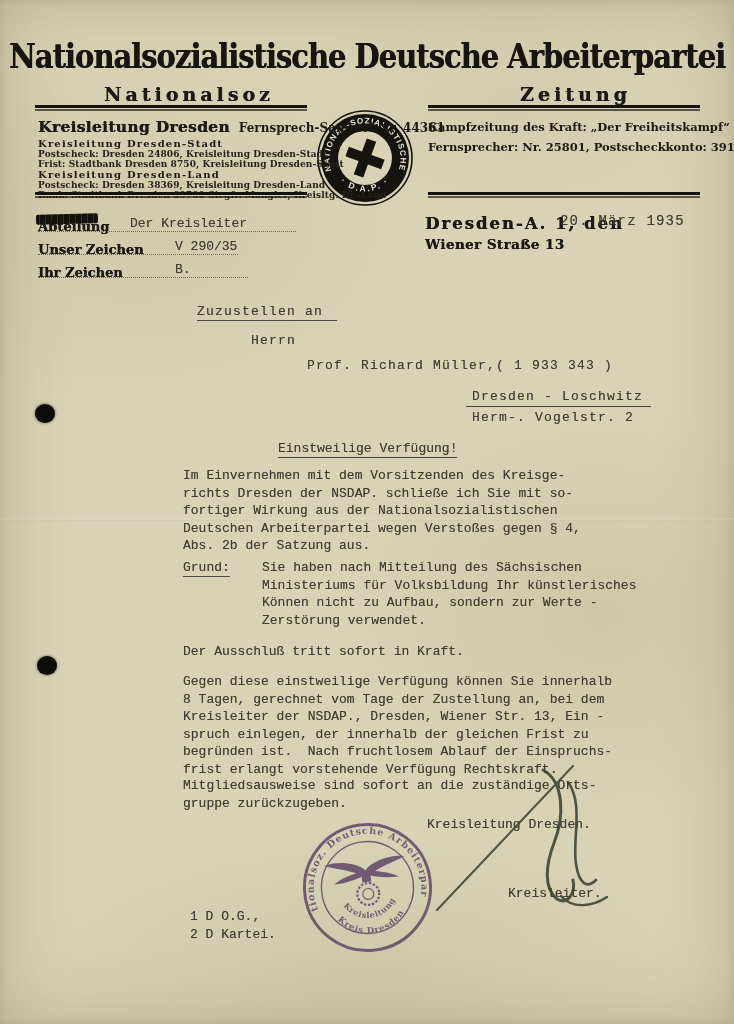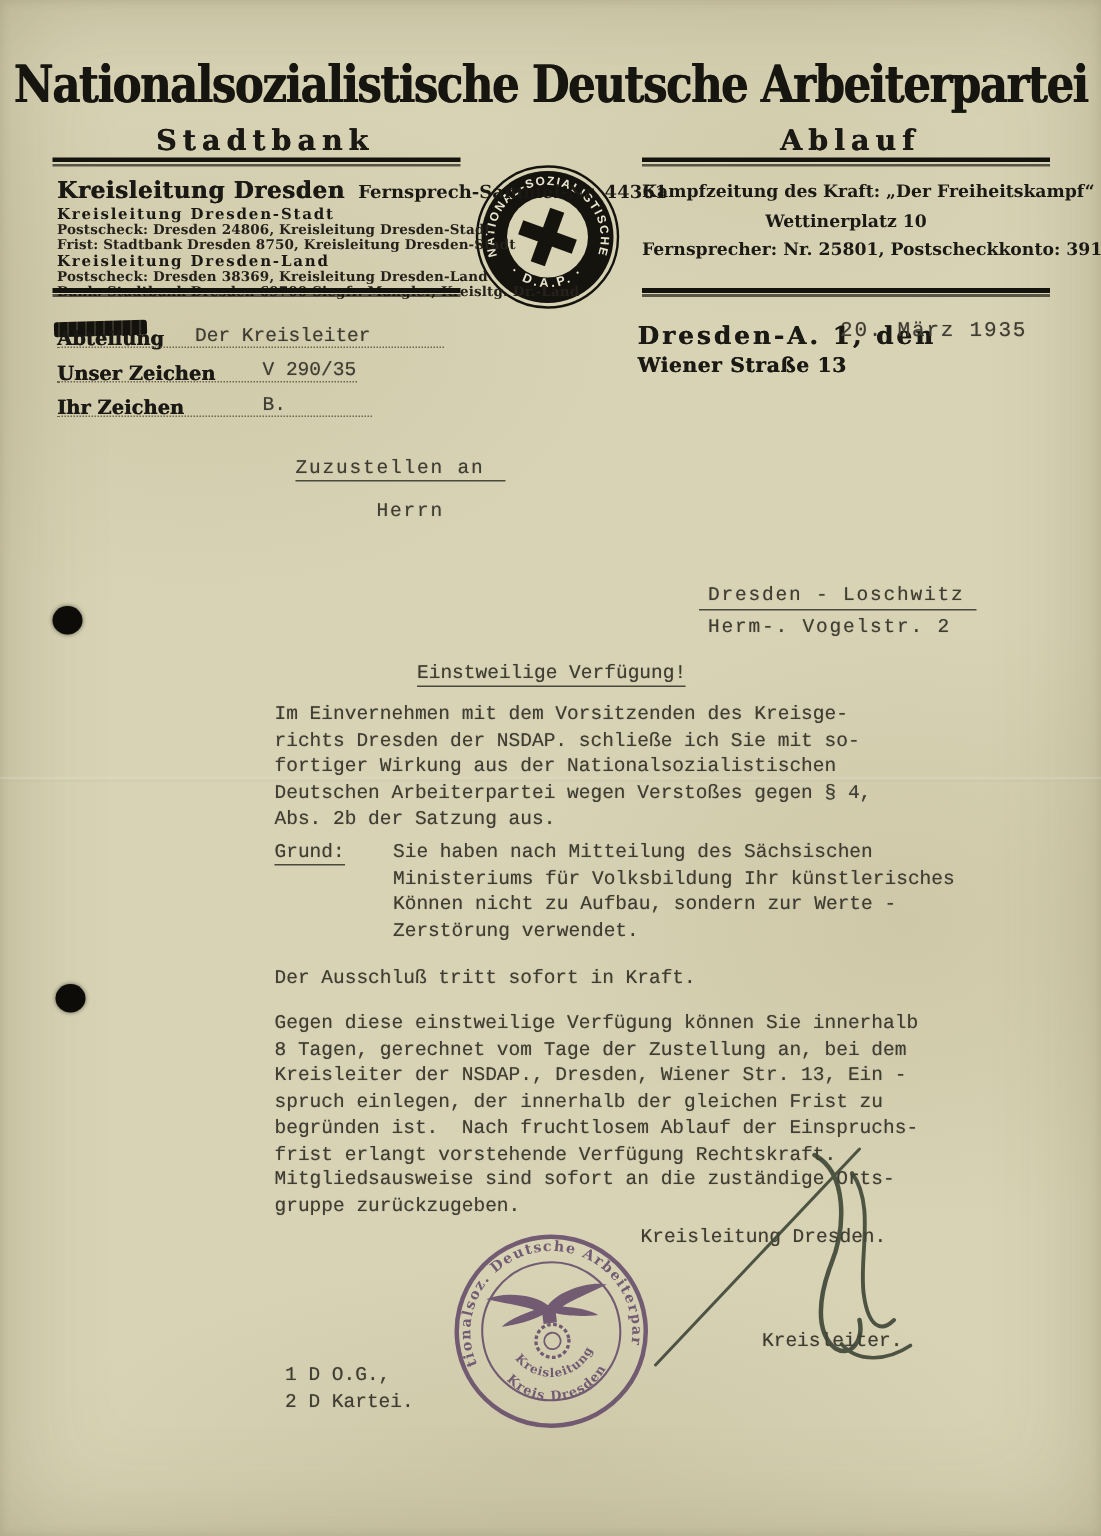--- a/index.html
+++ b/index.html
@@ -61,22 +61,22 @@
   .punch{width:20px;height:19px;border-radius:50%;background:#0d0c08;box-shadow:0 0 3px rgba(13,12,8,.6);}
   .crease{left:0;top:518px;width:734px;height:3px;
     background:linear-gradient(to bottom,rgba(255,255,250,.30),rgba(90,80,50,.10));opacity:.6;}
 </style>
 </head>
 <body>
 
 <div class="paper">
 
   <div class="abs main-title">Nationalsozialistische Deutsche Arbeiterpartei</div>
-  <div class="abs subtitle" style="left:104px;top:83px;">Stadtbank</div>
-  <div class="abs subtitle" style="left:520px;top:83px;">Ablauf</div>
+  <div class="abs subtitle" style="left:104px;top:83px;">Nationalsoz</div>
+  <div class="abs subtitle" style="left:520px;top:83px;">Zeitung</div>
 
   <div class="abs rule" style="left:35px;top:105px;width:272px;"></div>
   <div class="abs rule" style="left:428px;top:105px;width:272px;"></div>
 
   <svg class="abs" style="left:315px;top:108px;" width="100" height="100" viewBox="0 0 100 100">
     <circle cx="50" cy="50" r="47" fill="none" stroke="#15130e" stroke-width="1.6"></circle>
     <circle cx="50" cy="50" r="44" fill="#15130e"></circle>
     <circle cx="50" cy="50" r="27" fill="#d8d3b5"></circle>
     <defs>
       <path id="embTop" d="M 16,61 A 35.5,35.5 0 1 1 84,61"></path>
@@ -102,21 +102,20 @@
     <div class="lh-sub-bold">Kreisleitung Dresden-Stadt</div>
     <div class="lh-sub">Postscheck: Dresden 24806, Kreisleitung Dresden-Stadt</div>
     <div class="lh-sub">Frist: Stadtbank Dresden 8750, Kreisleitung Dresden-Stadt</div>
     <div class="lh-sub-bold">Kreisleitung Dresden-Land</div>
     <div class="lh-sub">Postscheck: Dresden 38369, Kreisleitung Dresden-Land</div>
     <div class="lh-sub">Bank: Stadtbank Dresden 69700 Siegfr. Mangler, Kreisltg. Dr.-Land</div>
   </div>
 
   <div class="abs lh-right">
     <div class="lh-r1">Kampfzeitung des Kraft: „Der Freiheitskampf“</div>
-    <div class="lh-r3">Wettinerplatz 10</div>
     <div class="lh-r4">Fernsprecher: Nr. 25801, Postscheckkonto: 39175</div>
   </div>
 
   <div class="abs rule" style="left:35px;top:192px;width:272px;"></div>
   <div class="abs rule" style="left:428px;top:192px;width:272px;"></div>
 
   <div class="abs scribble"></div>
   <div class="abs ref-label" style="left:38px;top:219px;">Abteilung</div>
   <div class="abs leader" style="left:38px;top:216px;width:258px;height:15px;"></div>
   <div class="abs type" style="left:130px;top:215px;">Der Kreisleiter</div>
@@ -128,20 +127,21 @@
   <div class="abs ref-label" style="left:38px;top:265px;">Ihr Zeichen</div>
   <div class="abs leader" style="left:38px;top:262px;width:210px;height:15px;"></div>
   <div class="abs type" style="left:175px;top:261px;">B.</div>
 
   <div class="abs dateline-place" style="left:425px;top:214px;">Dresden-A. 1, den</div>
   <div class="abs type sp" style="left:560px;top:213px;font-size:14px;">20. März 1935</div>
   <div class="abs dateline-street" style="left:425px;top:236px;">Wiener Straße 13</div>
 
   <div class="abs type sp" style="left:197px;top:303px;"><span class="u" style="padding-right:14px;margin-top:36px;">Zuzustellen an</span></div>
   <div class="abs type sp" style="left:251px;top:332px;">Herrn</div>
+  <div class="abs type sp" style="left:307px;top:357px;">Prof. Richard Müller,( 1 933 343 )</div>
   <div class="abs type sp" style="left:466px;top:388px;"><span class="u" style="padding:0 8px 2px 6px;">Dresden - Loschwitz</span></div>
   <div class="abs type sp" style="left:472px;top:409px;">Herm-. Vogelstr. 2</div>
 
   <div class="abs type" style="left:278px;top:440px;"><span class="u">Einstweilige Verfügung!</span></div>
 
   <div class="abs type" style="left:183px;top:467px;">Im Einvernehmen mit dem Vorsitzenden des Kreisge-
 richts Dresden der NSDAP. schließe ich Sie mit so-
 fortiger Wirkung aus der Nationalsozialistischen
 Deutschen Arbeiterpartei wegen Verstoßes gegen § 4,
 Abs. 2b der Satzung aus.</div>

